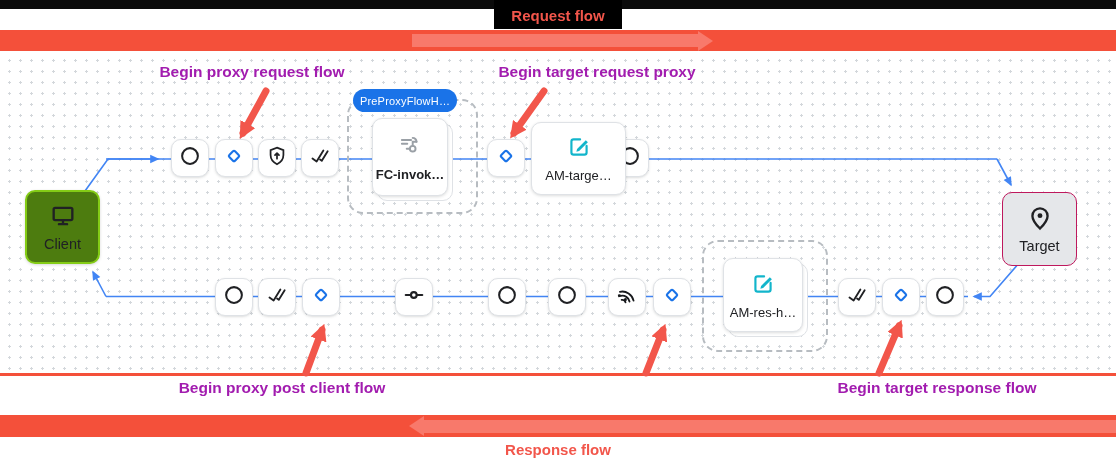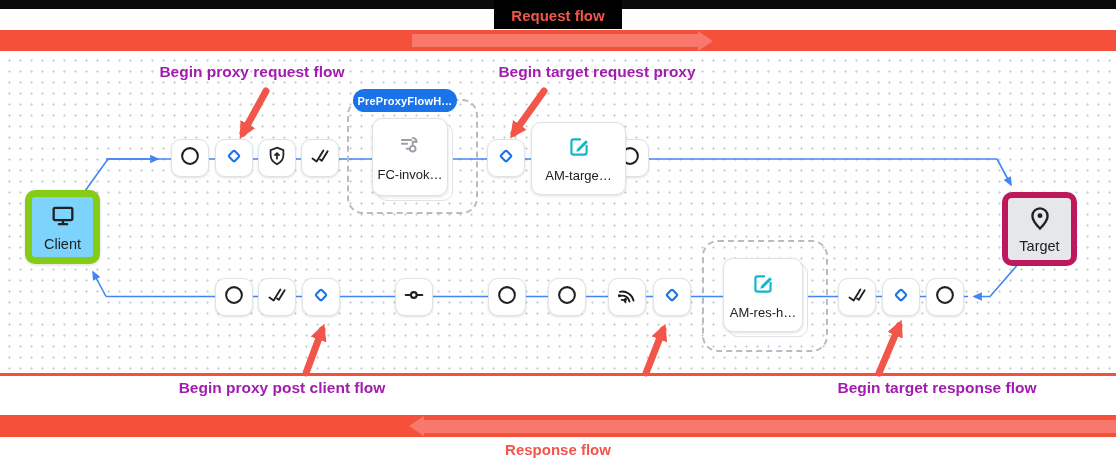--- a/index.html
+++ b/index.html
@@ -26,28 +26,28 @@
           background-size:11px 11px;background-position:4px 4px;}
   svg.layer{position:absolute;left:0;top:0;width:1116px;height:475px;pointer-events:none;}
   #edges{z-index:1;}
   #redarrows{z-index:6;}
   
   .n{position:absolute;width:38px;height:38px;background:#fff;border:1px solid #dfe2e6;border-radius:10px;
      box-shadow:0 1px 2.5px rgba(60,64,67,.18);z-index:2;display:flex;align-items:center;justify-content:center;box-sizing:border-box;}
   .r1{top:139px;} .r2{top:278px;}
   .endpoint{position:absolute;width:75px;height:74px;border-radius:10px;z-index:2;display:flex;flex-direction:column;
      align-items:center;justify-content:center;gap:3px;box-sizing:border-box;font-size:14.5px;color:#202124;}
-  .endpoint.client{left:25px;top:190px;background:#7dd3fc;border:7px solid #84cc16;box-shadow:0 1px 3px rgba(60,64,67,.2);}
-  .endpoint.target{left:1002px;top:192px;background:#e5e7ea;border:6px solid #be185d;}
+  .endpoint.client{left:25px;top:190px;background:#4d7c0f;border:2px solid #84cc16;box-shadow:0 1px 3px rgba(60,64,67,.2);}
+  .endpoint.target{left:1002px;top:192px;background:#e5e7ea;border:1px solid #be185d;}
   .card{position:absolute;background:#fff;border:1px solid #dfe2e6;border-radius:10px;z-index:3;
      box-shadow:0 1px 3px rgba(60,64,67,.18);display:flex;flex-direction:column;align-items:center;
      justify-content:center;gap:5px;box-sizing:border-box;font-size:13px;color:#202124;}
   .card-shadow{position:absolute;background:#fff;border:1px solid #dfe2e6;border-radius:10px;z-index:2;box-sizing:border-box;}
   .group{position:absolute;border:2px dashed #b7bcc1;border-radius:16px;z-index:1;box-sizing:border-box;}
-  .badge{position:absolute;background:#1a73e8;color:#fff;font-size:11px;font-weight:bold;border-radius:12px;
+  .badge{position:absolute;background:#1a73e8;color:#fff;font-size:11px;font-weight:normal;border-radius:12px;
      z-index:3;display:flex;align-items:center;justify-content:center;letter-spacing:.2px;}
   .lbl{white-space:nowrap;}
 </style>
 </head>
 <body>
 
 <div id="stage">
 
   <div class="canvas"></div>
 
@@ -124,21 +124,21 @@
           <rect x="7.6" y="7.6" width="8.8" height="8.8" rx="1.6" fill="none" stroke="#1a73e8" stroke-width="2.3" transform="rotate(45 12 12)"></rect>
         </svg></span>
     </div>
   <div class="n r1" style="left:611px;">
       <span><svg width="22" height="22" viewBox="0 0 24 24">
           <circle cx="12" cy="12" r="8.6" fill="none" stroke="#202124" stroke-width="2.2"></circle>
         </svg></span>
     </div>
 
   <div class="card-shadow" style="left:377px;top:123px;width:76px;height:78px;"></div>
-  <div class="card" style="left:372px;top:118px;width:76px;height:78px;">
+  <div class="card" style="left:372px;top:118px;width:76px;height:78px;font-weight:bold;">
     <span>
       <svg width="26" height="26" viewBox="0 0 24 24">
           <g fill="none" stroke="#9aa0a6" stroke-width="1.8" stroke-linecap="round">
             <path d="M4.5 6.5 H13"></path>
             <path d="M4.5 10 H9.5"></path>
             <path d="M14.5 4.5 a3.5 3.5 0 0 1 3.5 3.5"></path>
             <circle cx="14.5" cy="14.5" r="2.6"></circle>
             <path d="M14.5 11.9 V8 H18"></path>
             <path d="M9 14.5 h2.9"></path>
           </g>

